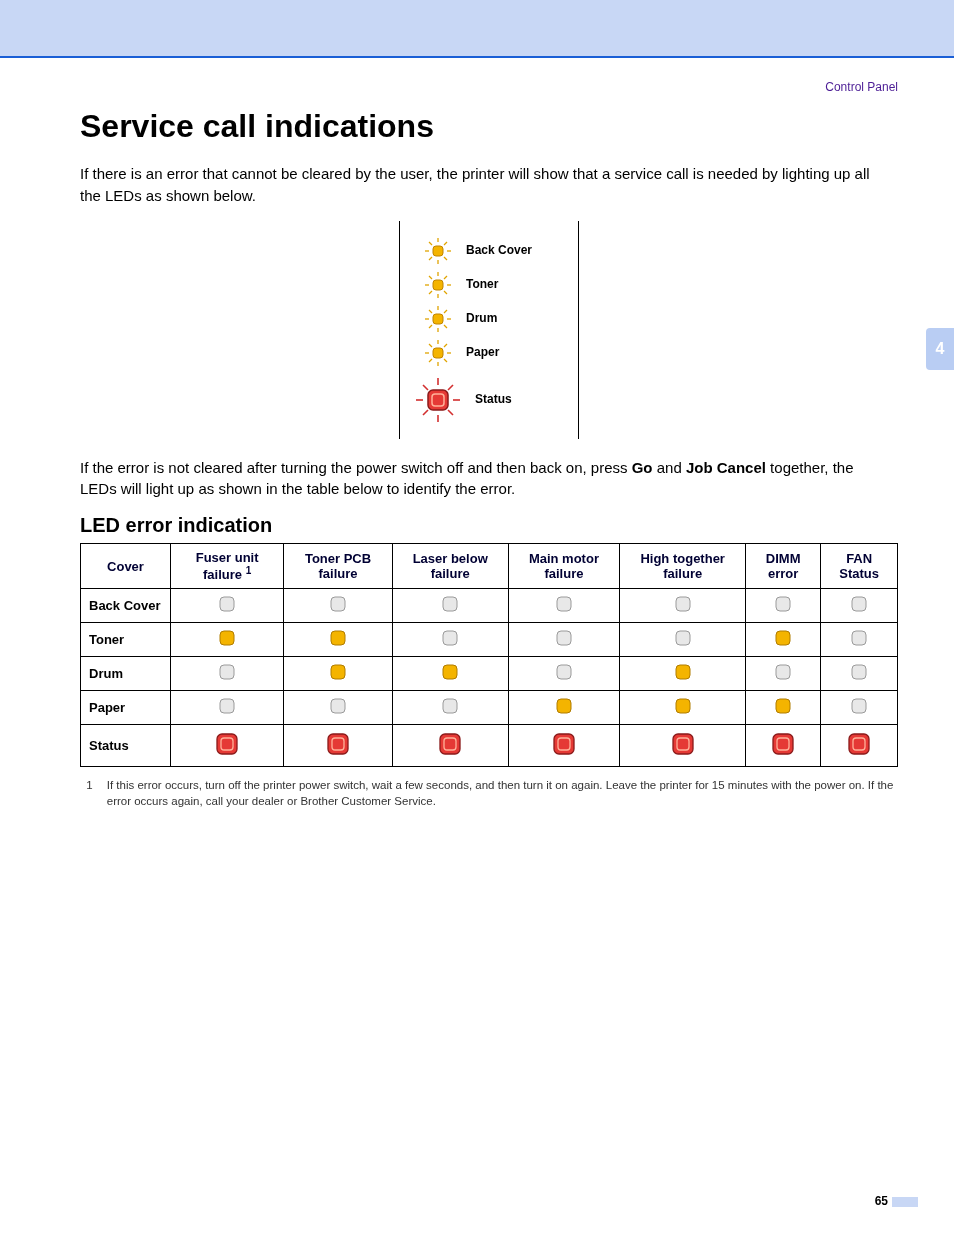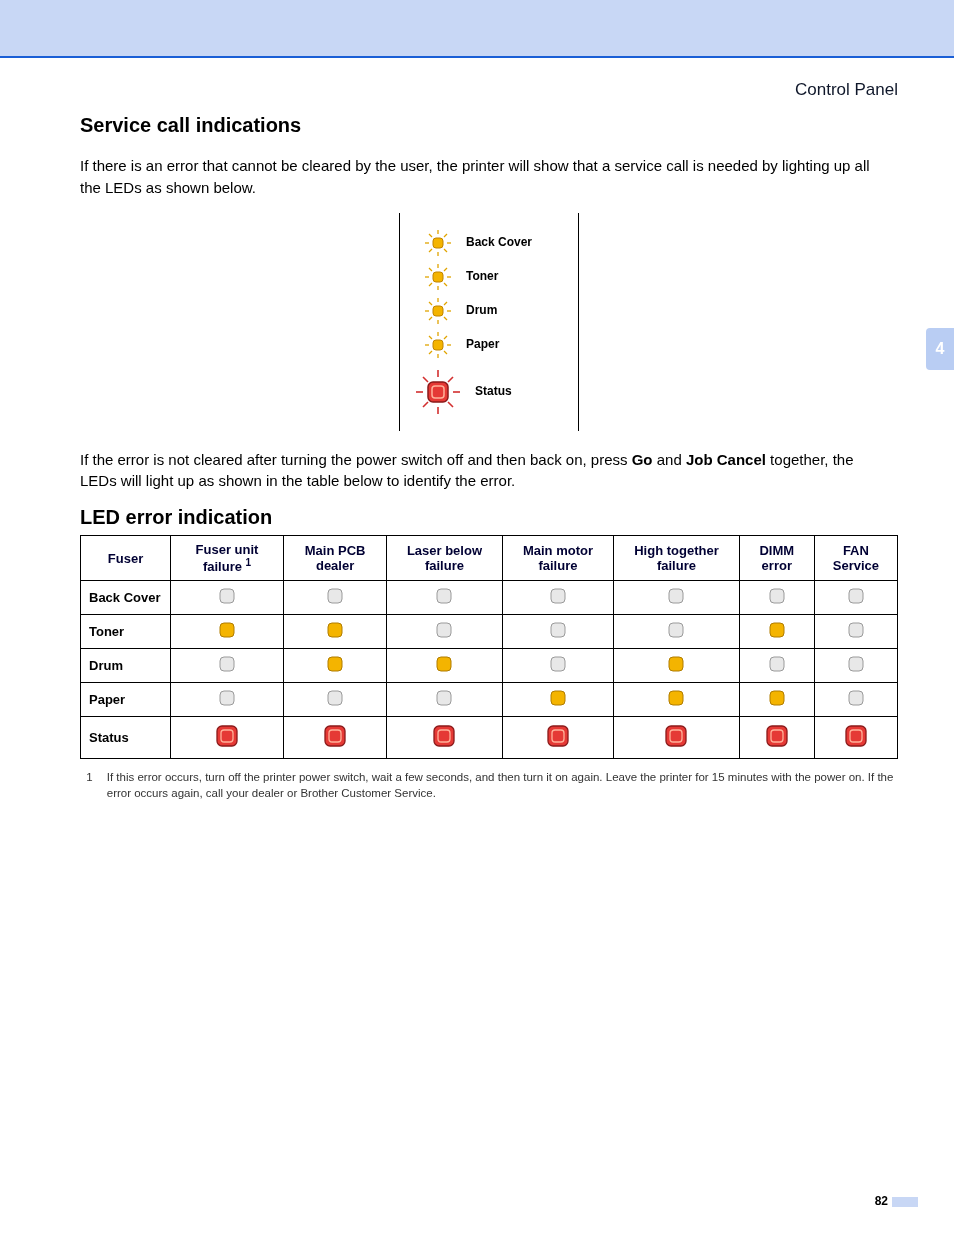--- a/index.html
+++ b/index.html
@@ -19,25 +19,25 @@
     height: 2px;
     background: #1a5fd6;
   }
   .page {
     position: relative;
     padding: 22px 56px 40px 80px;
     min-height: 1170px;
   }
   .breadcrumb {
     text-align: right;
-    font-size: 17px;
-    color: #0f172a;
+    font-size: 12px;
+    color: #4c1d95;
   }
   h1 {
-    font-size: 20px;
+    font-size: 32px;
     font-weight: bold;
     margin: 14px 0 18px 0;
   }
   p.body {
     font-size: 15px;
     line-height: 1.45;
     margin: 8px 12px 14px 0;
   }
   .chapter-tab {
     position: absolute;
@@ -249,28 +249,28 @@
 
   <p class="body">
     <span>If the error is not cleared after turning the power switch off and then back on, press </span><b>Go</b><span> and </span><b>Job Cancel</b><span> together, the LEDs will light up as shown in the table below to identify the error.</span>
   </p>
 
   <div class="tbl-caption">LED error indication</div>
 
   <table class="errtbl">
     <thead>
       <tr>
-        <th>Fuser</th>
+        <th>Cover</th>
         <th><span>Fuser unit failure</span> <span class="sup">1</span></th>
-        <th>Main PCB dealer</th>
+        <th>Toner PCB failure</th>
         <th>Laser below failure</th>
         <th>Main motor failure</th>
         <th>High together failure</th>
         <th>DIMM error</th>
-        <th>FAN Service</th>
+        <th>FAN Status</th>
       </tr>
     </thead>
     <tbody id="errtbody">
         <tr>
           <td class="rowhdr">Back Cover</td>
           <td><span class="cell-led"><svg width="18" height="18" viewBox="0 0 18 18">
                 <rect x="2" y="2" width="14" height="14" rx="4" fill="#e8e8e8" stroke="#9a9a9a"></rect>
               </svg></span></td>
           <td><span class="cell-led"><svg width="18" height="18" viewBox="0 0 18 18">
                 <rect x="2" y="2" width="14" height="14" rx="4" fill="#e8e8e8" stroke="#9a9a9a"></rect>
@@ -396,16 +396,16 @@
         </tr>
       </tbody>
   </table>
 
   <div class="footnote">
     <div class="fnum">1</div>
     <div>If this error occurs, turn off the printer power switch, wait a few seconds, and then turn it on again. Leave the printer for 15 minutes with the power on. If the error occurs again, call your dealer or Brother Customer Service.</div>
   </div>
 
   <div class="pagenum">
-    <span>82</span><span class="pagenum-box"></span>
+    <span>65</span><span class="pagenum-box"></span>
   </div>
 
 </div>
 
 </body></html>

